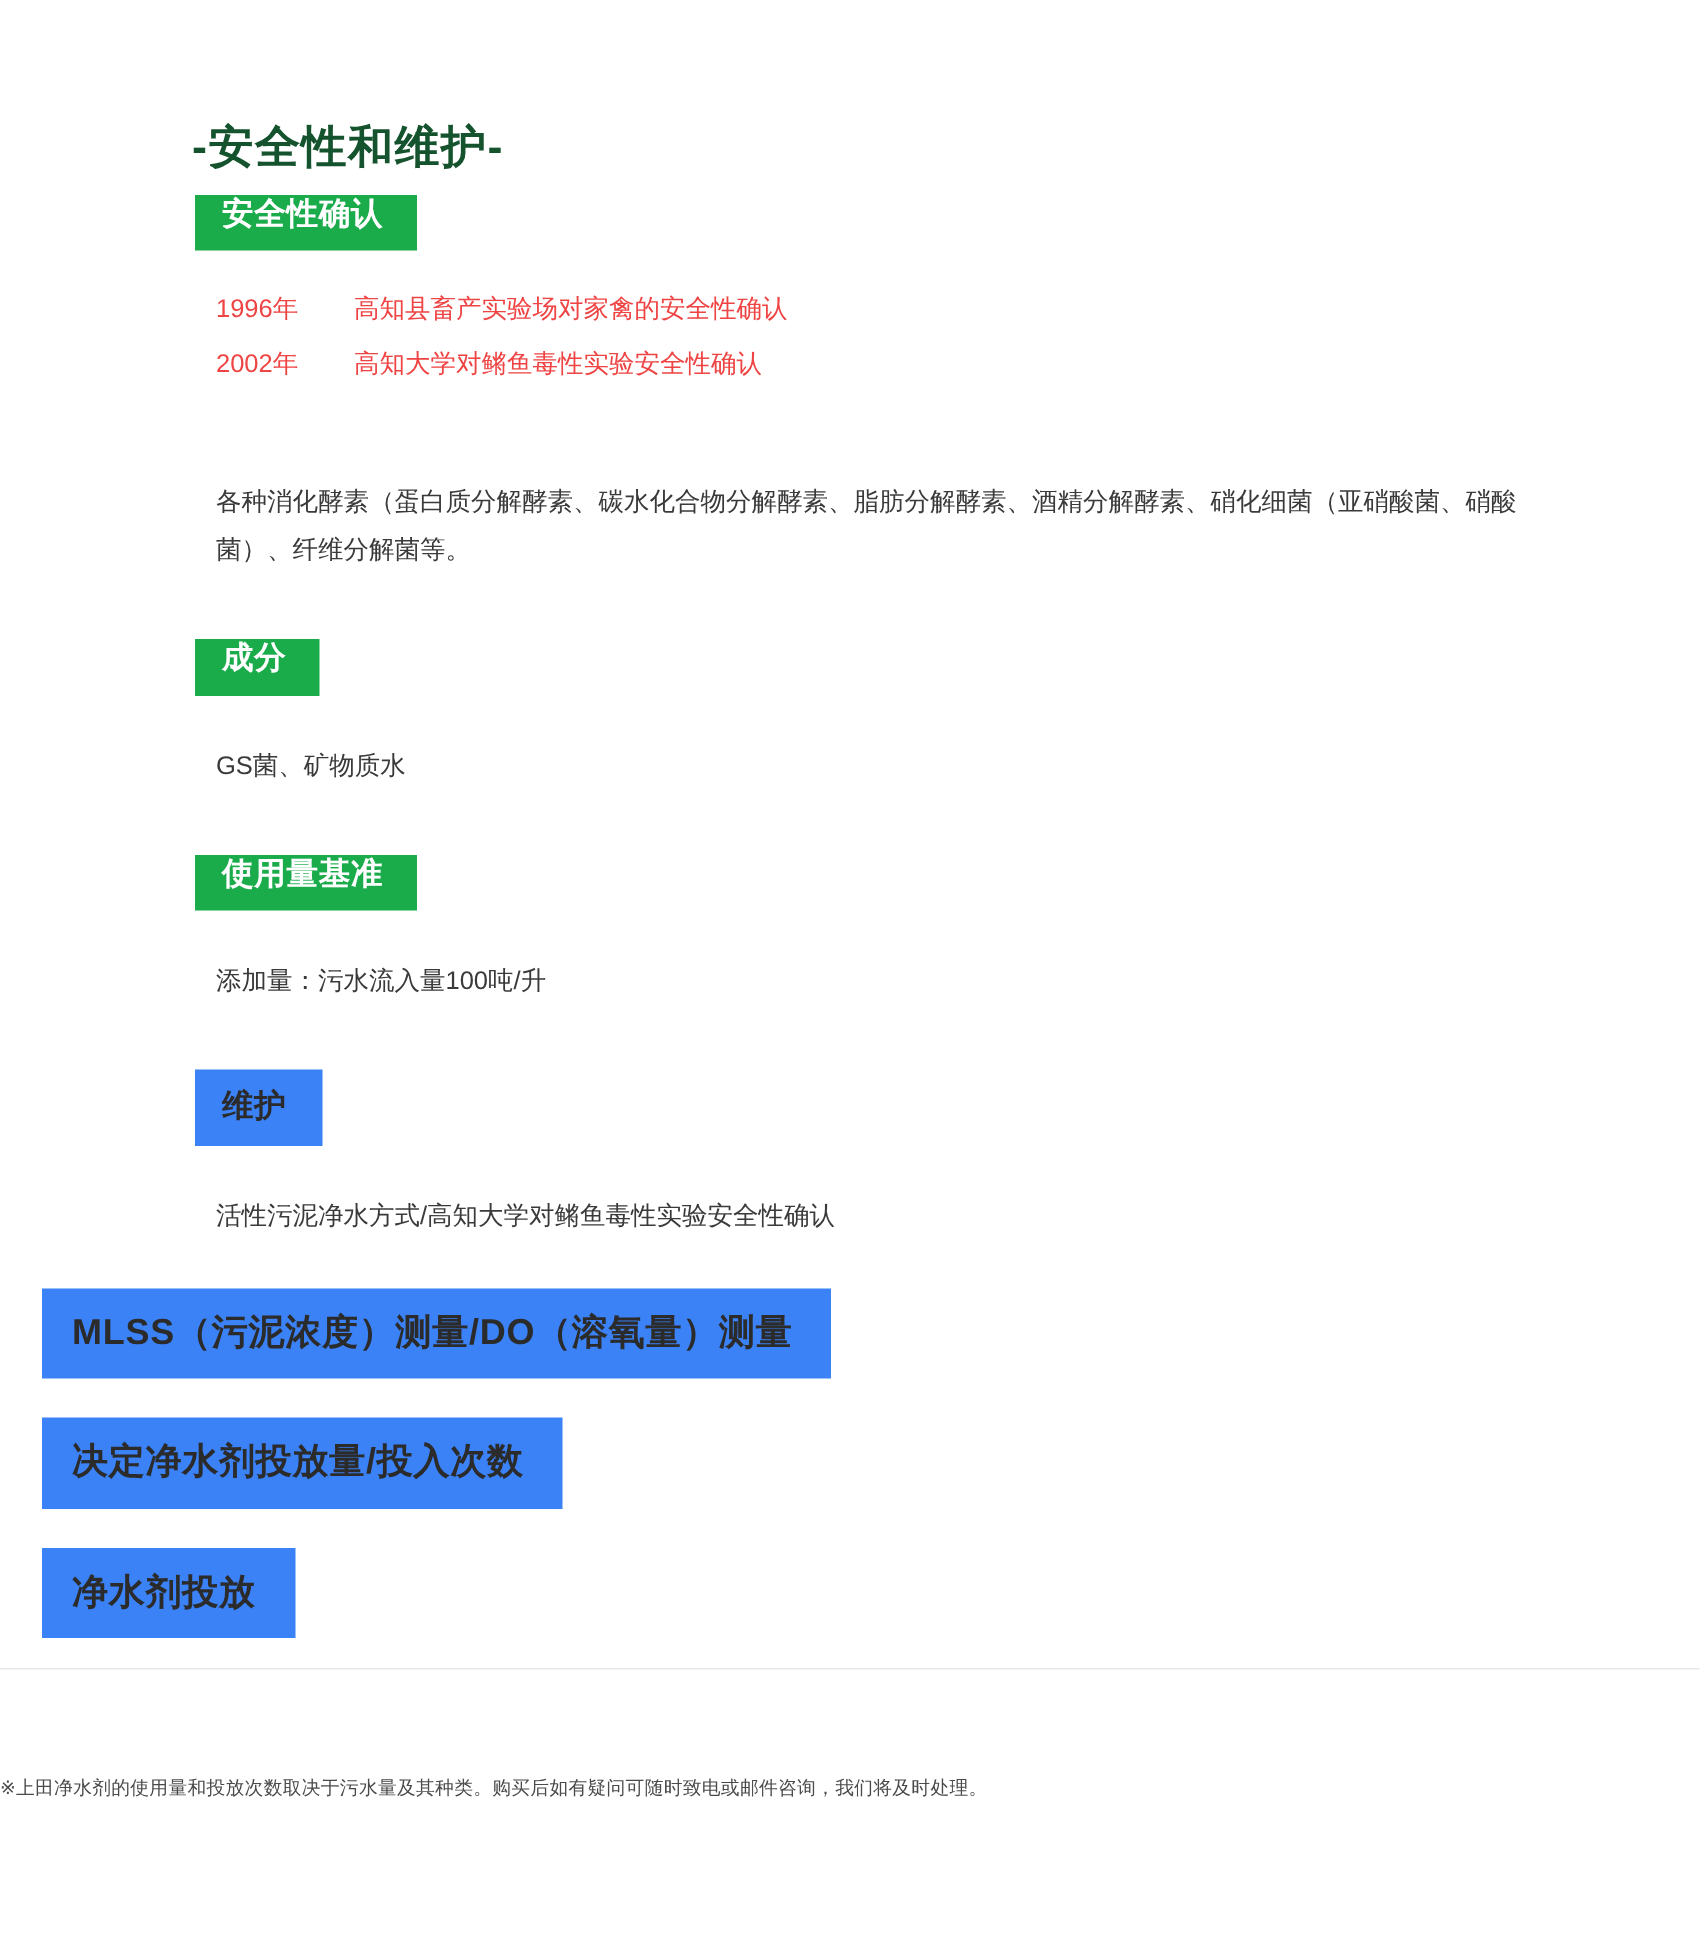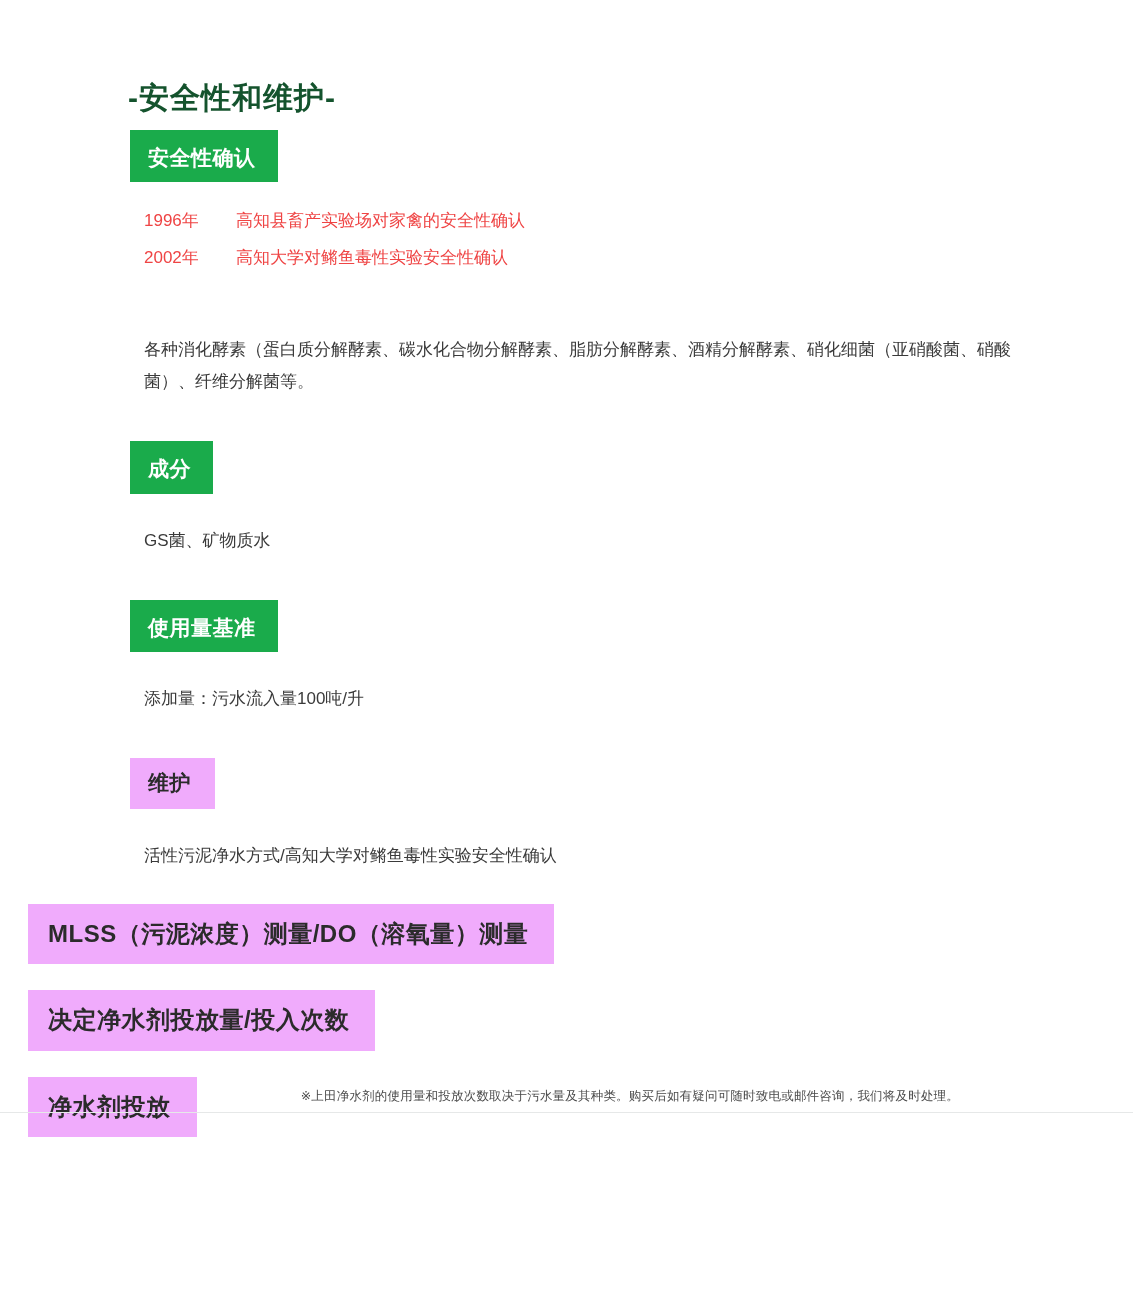--- a/index.html
+++ b/index.html
@@ -43,33 +43,33 @@
     margin: 0;
   }
 
   
   .chip-green {
     display: inline-block;
     background: #1aab4b;
     color: #ffffff;
     font-size: 21px;
     font-weight: 700;
-    padding: 16px 22px 13px 18px;
+    padding: 1px 22px 13px 18px;
     margin-left: 130px;
     line-height: 1.1;
     letter-spacing: 0.5px;
   }
   .chip-green.wide {
     padding-right: 30px;
   }
 
   
   .chip-gray {
     display: inline-block;
-    background: #f0abfc;
+    background: #3b82f6;
     color: #2b2b2b;
     font-size: 21px;
     font-weight: 700;
     padding: 13px 24px 14px 18px;
     margin-left: 130px;
     line-height: 1.15;
     letter-spacing: 0.5px;
   }
   .chip-gray.big {
     font-size: 24px;
@@ -111,23 +111,23 @@
     left: 0;
     top: 1112px;
     width: 1133px;
     height: 1px;
     background: #e6e8e8;
   }
 
   .footnote {
     position: absolute;
     left: 0;
-    top: 1088px;
+    top: 1184px;
     width: 959px;
-    text-align: right;
+    text-align: left;
     font-size: 12.5px;
     color: #4a4a4a;
     letter-spacing: 0.2px;
   }
 </style>
 </head>
 <body>
 
 <div class="page">
 

